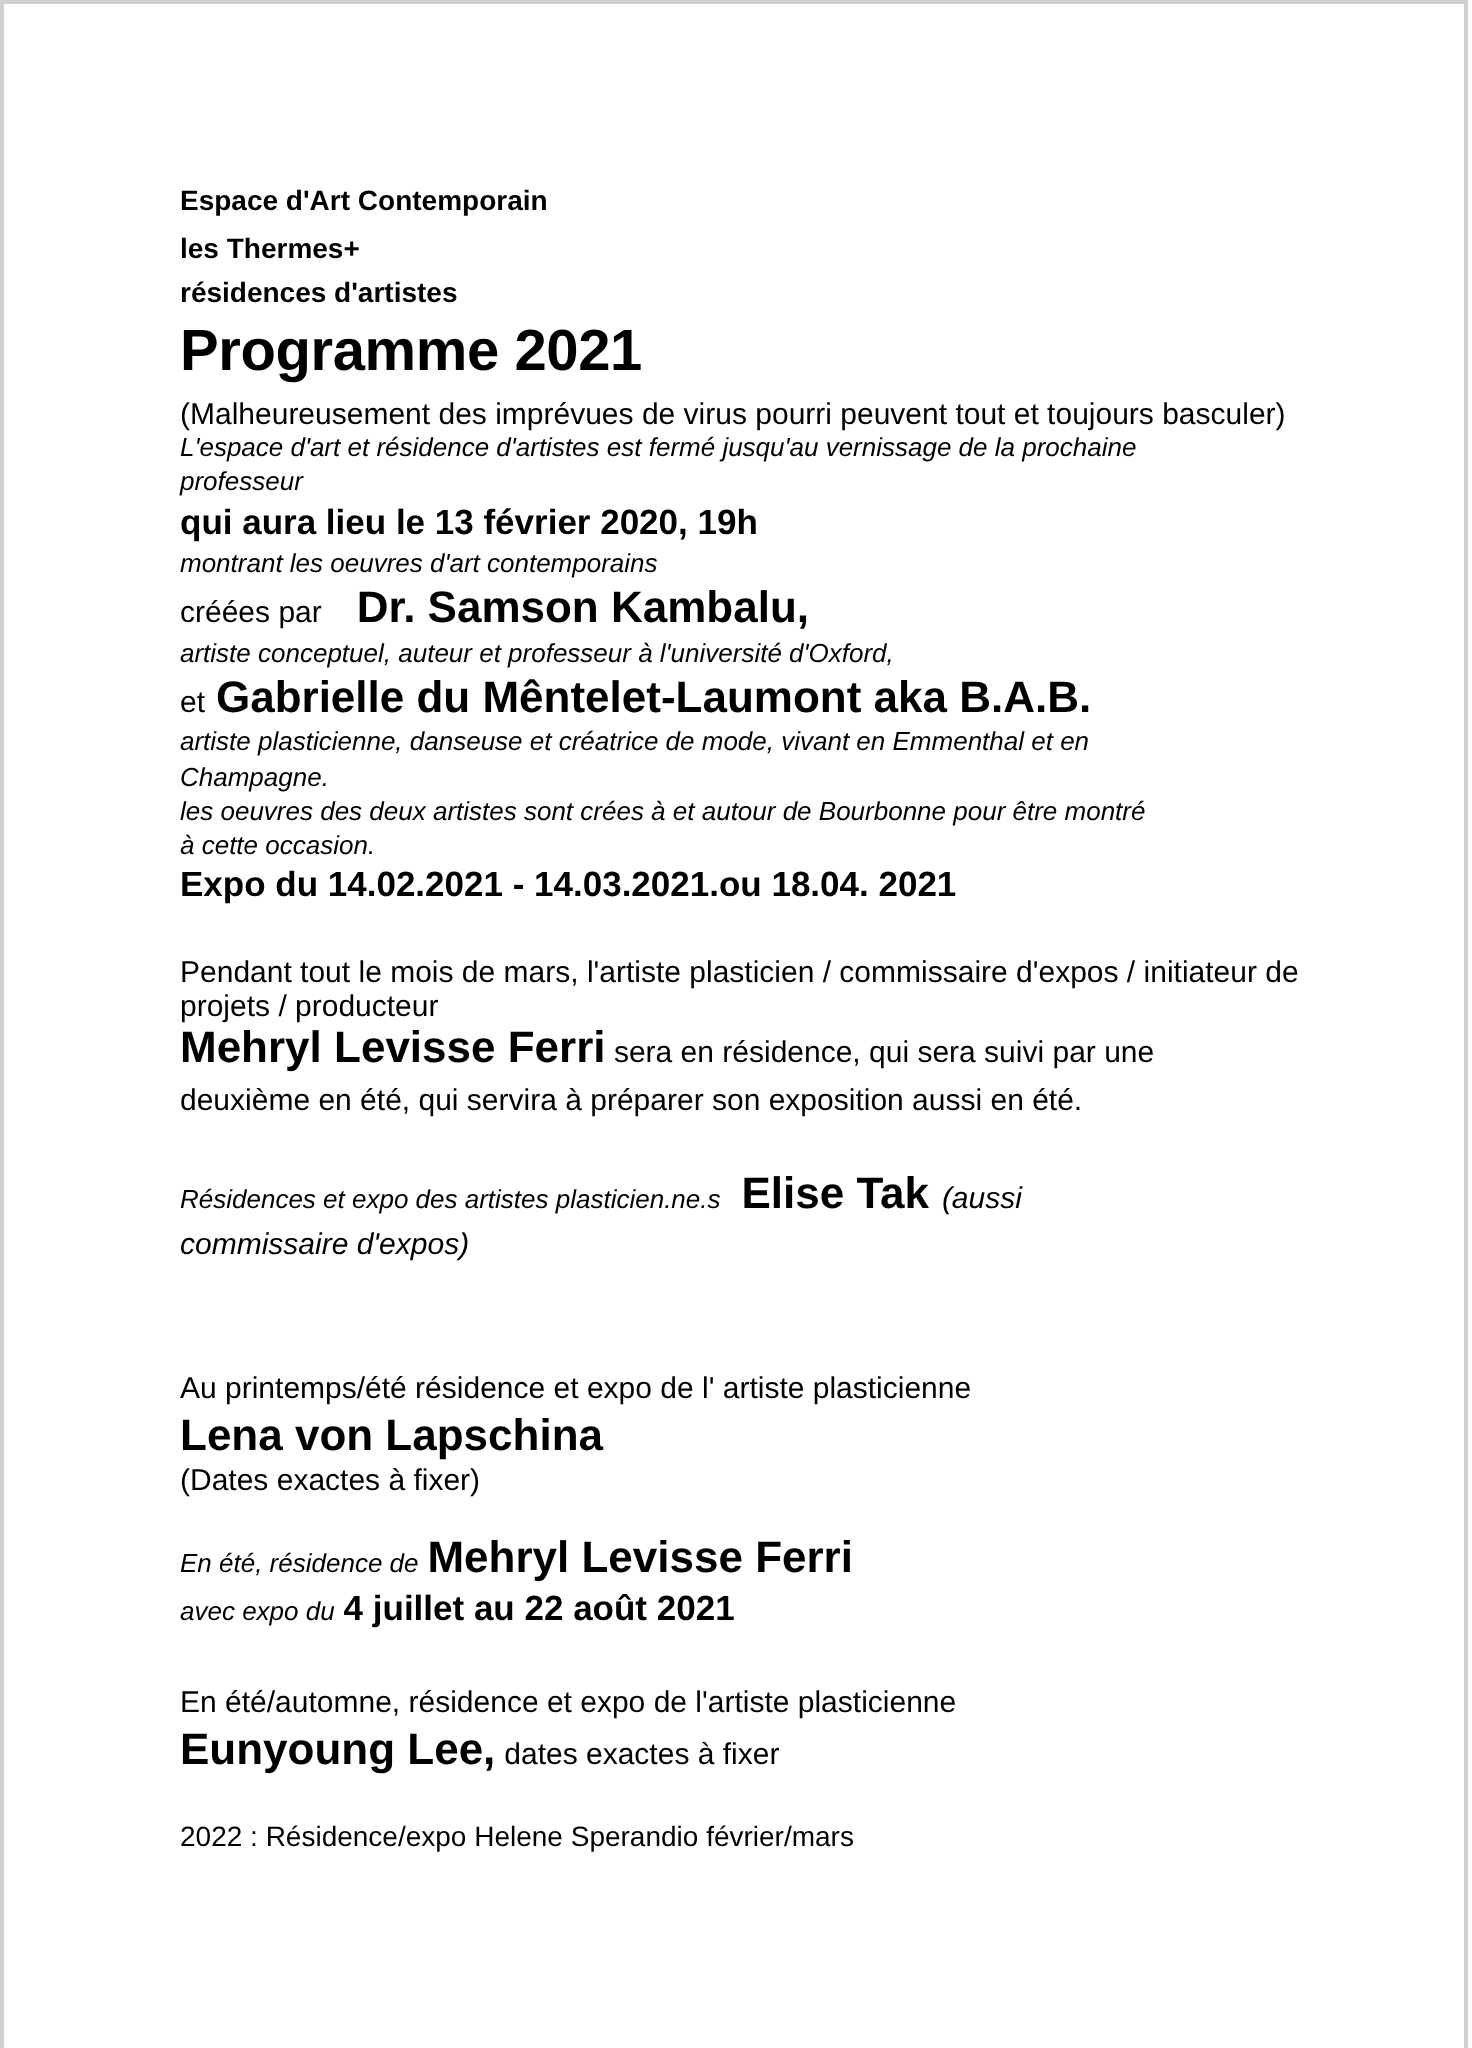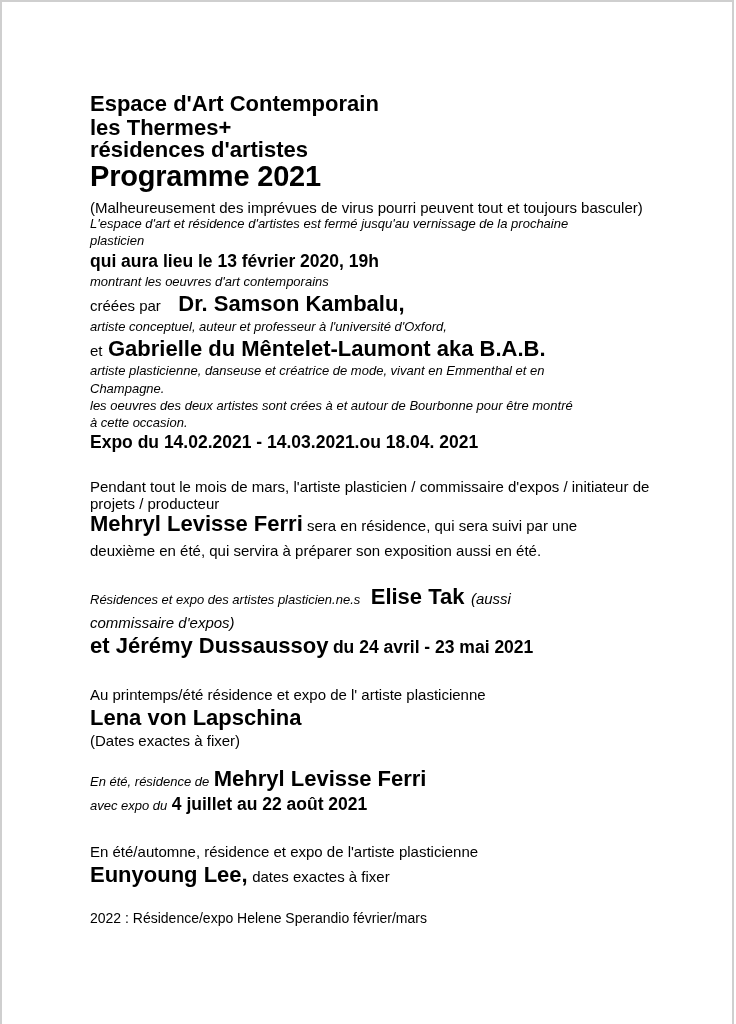--- a/index.html
+++ b/index.html
@@ -24,42 +24,42 @@
       border-right: 2px solid #cfcfcf;
       box-sizing: border-box;
       background: #fff;
     }
     .line {
       position: absolute;
       left: 88px;
       white-space: nowrap;
       line-height: 1;
     }
-    .h1 { font-weight: bold; font-size: 22px; }
+    .h1 { font-weight: bold; font-size: 14px; }
     .title { font-weight: bold; font-size: 29px; letter-spacing: -0.2px; }
     .small { font-size: 15px; }
     .small-it { font-size: 13px; font-style: italic; }
     .bold16 { font-weight: bold; font-size: 17.5px; text-align: center; }
     .bold22 { font-weight: bold; font-size: 22px; }
     .it { font-style: italic; }
     .b { font-weight: normal; }
   </style>
 </head>
 <body>
 
 <div class="page-frame">
 
   <div class="line h1" style="top:91px">Espace d'Art Contemporain</div>
   <div class="line h1" style="top:115px">les Thermes+</div>
   <div class="line h1" style="top:137px">résidences d'artistes</div>
   <div class="line title" style="top:160px">Programme 2021</div>
 
   <div class="line small" style="top:198px">(Malheureusement des imprévues de virus pourri peuvent tout et toujours basculer)</div>
   <div class="line small-it" style="top:215px">L'espace d'art et résidence d'artistes est fermé jusqu'au vernissage de la prochaine</div>
-  <div class="line small-it" style="top:232px">plasticien</div>
+  <div class="line small-it" style="top:232px">professeur</div>
   <div class="line bold16" style="top:251px">qui aura lieu le 13 février 2020, 19h</div>
   <div class="line small-it" style="top:273px">montrant les oeuvres d'art contemporains</div>
 
   <div class="line" style="top:291px">
     <span class="small">créées par</span>
     <span class="bold22" style="margin-left:13px">Dr. Samson Kambalu,</span>
   </div>
   <div class="line small-it" style="top:318px">artiste conceptuel, auteur et professeur à l'université d'Oxford,</div>
 
   <div class="line" style="top:336px">
@@ -78,24 +78,20 @@
   <div class="line" style="top:511px">
     <span class="bold22">Mehryl Levisse Ferri</span><span class="small"> sera en résidence, qui sera suivi par une</span>
   </div>
 
   <div class="line" style="top:584px">
     <span class="small-it">Résidences et expo des artistes plasticien.ne.s</span>
     <span class="bold22" style="margin-left:6px">Elise Tak</span>
     <span class="it" style="font-size:15px;margin-left:2px">(aussi</span>
   </div>
   <div class="line it" style="top:613px;font-size:15px">commissaire d'expos)</div>
-  <div class="line" style="top:633px">
-    <span class="bold22">et Jérémy Dussaussoy</span>
-    <span class="bold16">du 24 avril - 23 mai 2021</span>
-  </div>
 
   <div class="line small" style="top:685px">Au printemps/été résidence et expo de l' artiste plasticienne</div>
   <div class="line bold22" style="top:705px">Lena von Lapschina</div>
   <div class="line small" style="top:731px">(Dates exactes à fixer)</div>
 
   <div class="line" style="top:766px">
     <span class="small-it">En été, résidence de</span>
     <span class="bold22">Mehryl Levisse Ferri</span>
   </div>
   <div class="line" style="top:794px">

